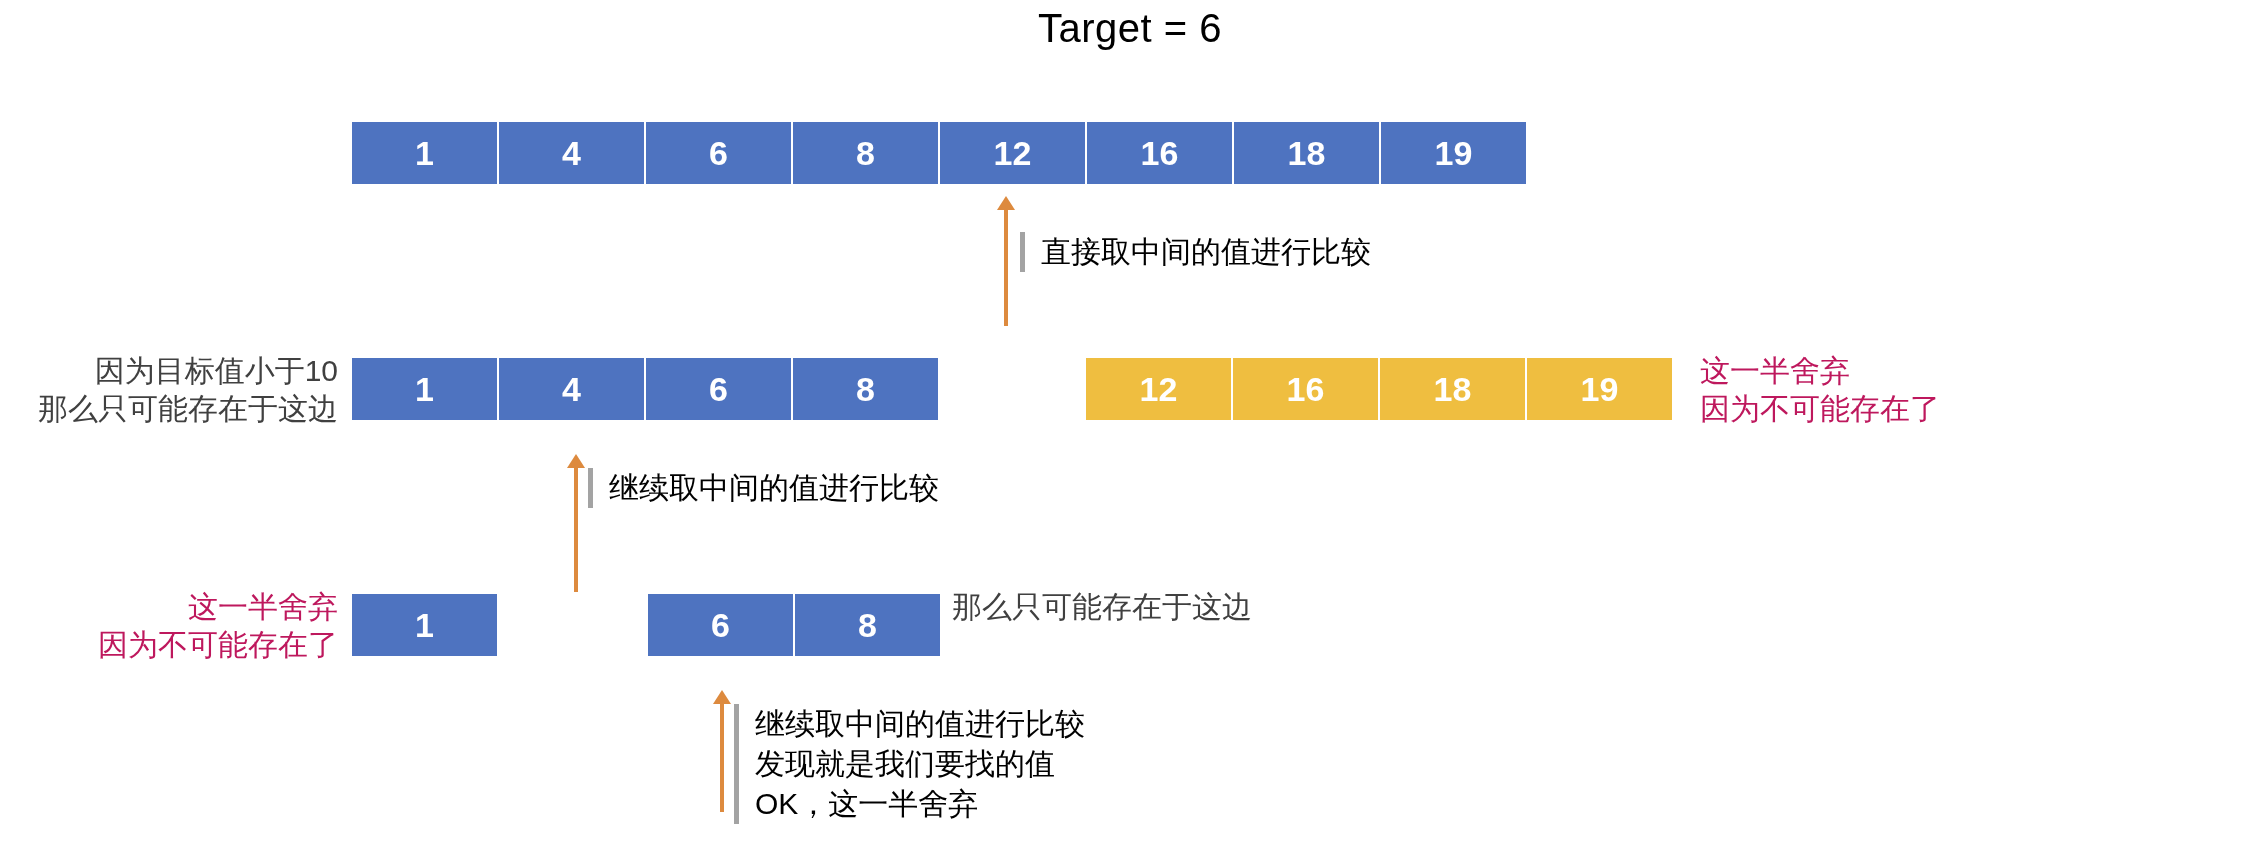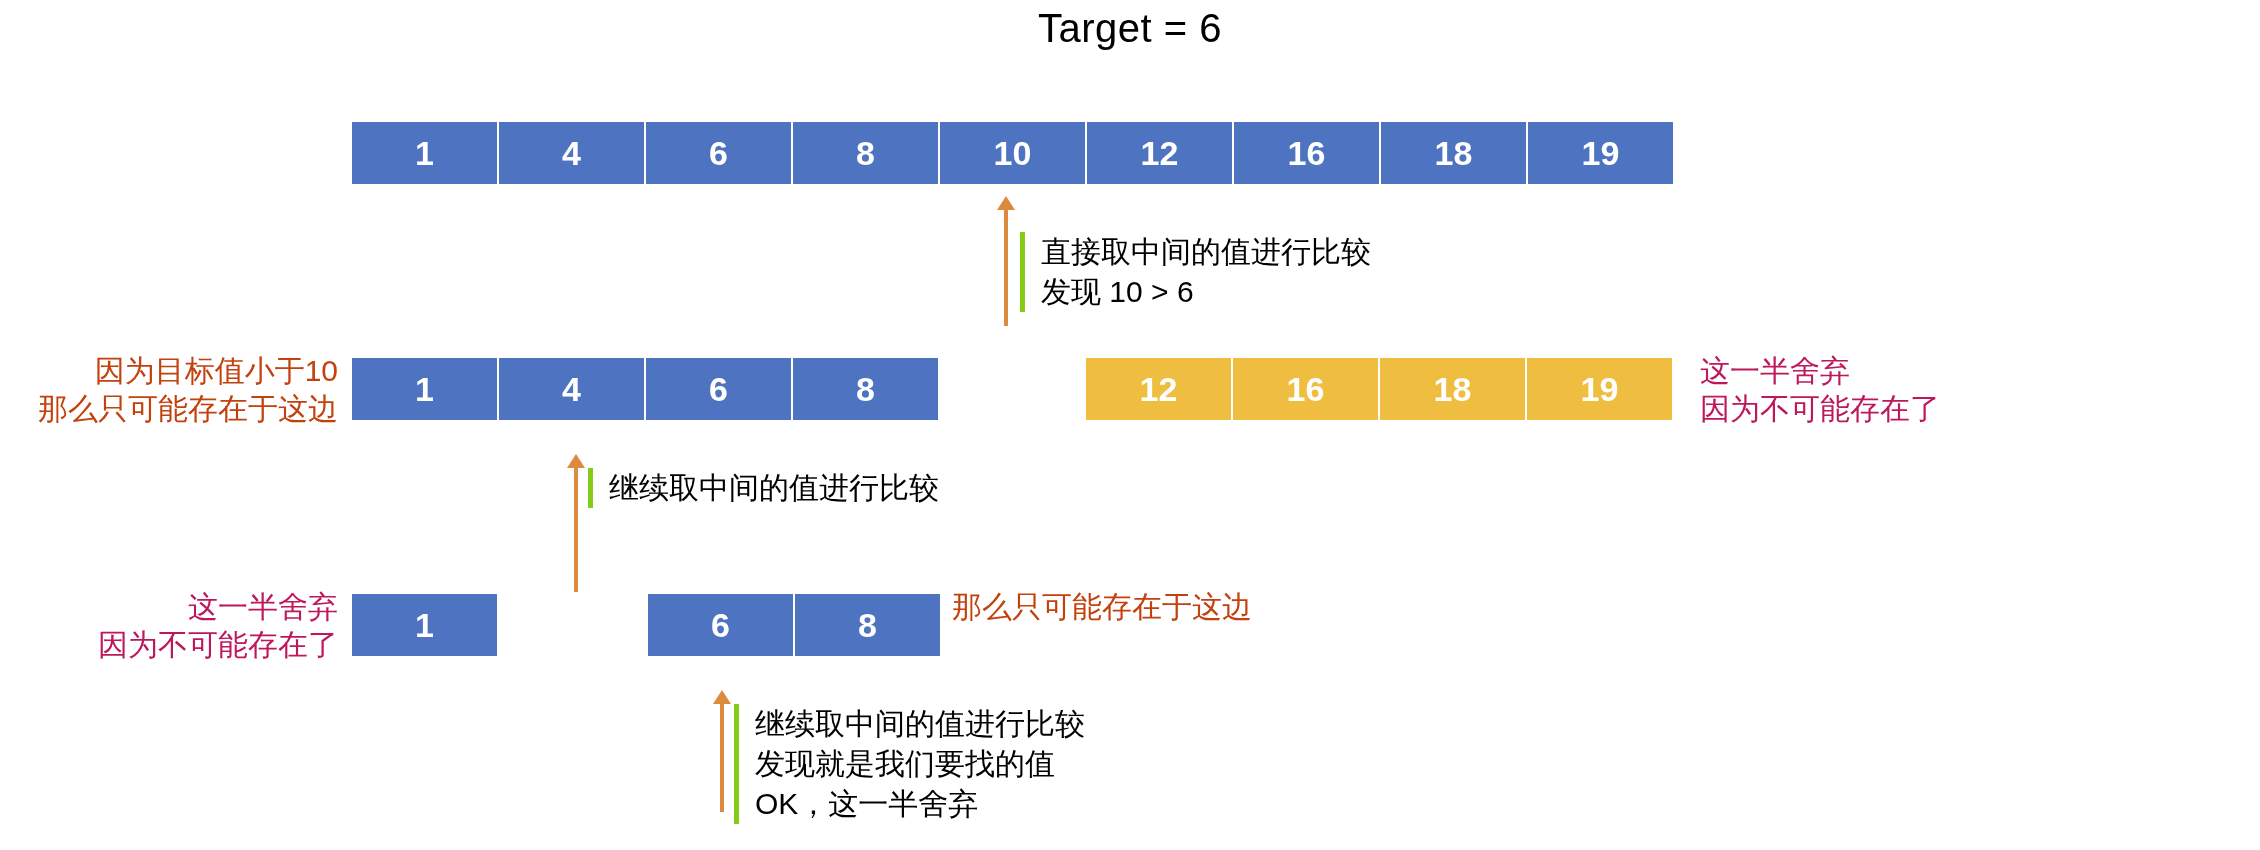--- a/index.html
+++ b/index.html
@@ -74,71 +74,69 @@
     height: 0;
     border-left: 9px solid transparent;
     border-right: 9px solid transparent;
     border-bottom: 14px solid #dd8a3e;
   }
 
   
   .annot {
     position: absolute;
     padding-left: 16px;
-    border-left: 5px solid #84cc16;
+    border-left: 5px solid #a3a3a3;
   }
   .annot .line {
     font-size: 30px;
     line-height: 1.33;
     color: #000000;
     white-space: nowrap;
   }
 
   
   .side-label {
     position: absolute;
     white-space: nowrap;
   }
   .side-label .line {
     font-size: 30px;
     line-height: 1.25;
     white-space: nowrap;
   }
-  .side-label.green .line { color: #c2410c; }
+  .side-label.green .line { color: #404040; }
   .side-label.red   .line { color: #be185d; }
   .side-label.align-right { text-align: right; }
   .side-label.align-left  { text-align: left; }
 </style>
 </head>
 <body>
 
 <div id="canvas">
 
   <div class="title">Target = 6</div>
 
   <div class="row" style="left:352px; top:122px;">
     <div class="cell blue">1</div>
     <div class="cell blue">4</div>
     <div class="cell blue">6</div>
     <div class="cell blue">8</div>
-    <div class="cell blue">10</div>
     <div class="cell blue">12</div>
     <div class="cell blue">16</div>
     <div class="cell blue">18</div>
     <div class="cell blue">19</div>
   </div>
 
   <div class="arrow" style="left:996px; top:196px; height:130px;">
     <div class="head"></div>
     <div class="shaft"></div>
   </div>
 
   <div class="annot" style="left:1020px; top:232px;">
     <div class="line">直接取中间的值进行比较</div>
-    <div class="line">发现 10 &gt; 6</div>
   </div>
 
   <div class="side-label green align-right" style="left:0px; top:352px; width:338px;">
     <div class="line">因为目标值小于10</div>
     <div class="line">那么只可能存在于这边</div>
   </div>
 
   <div class="row" style="left:352px; top:358px;">
     <div class="cell blue">1</div>
     <div class="cell blue">4</div>

